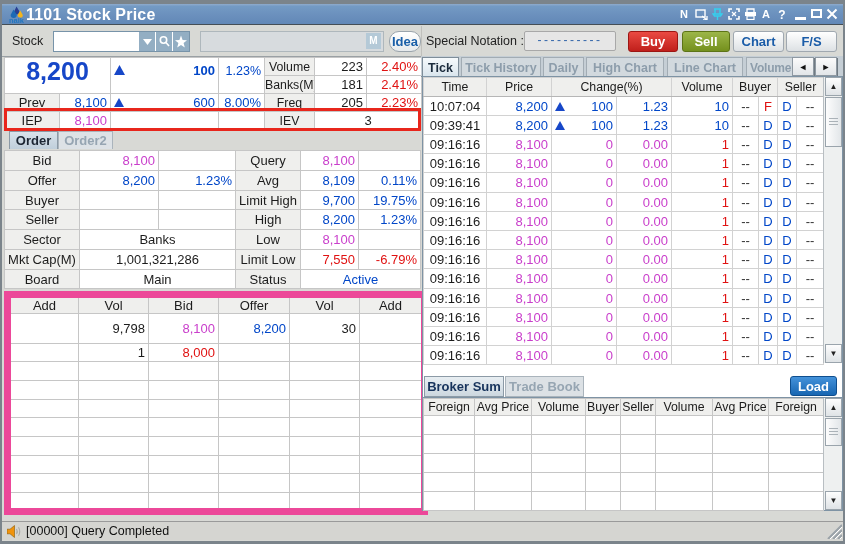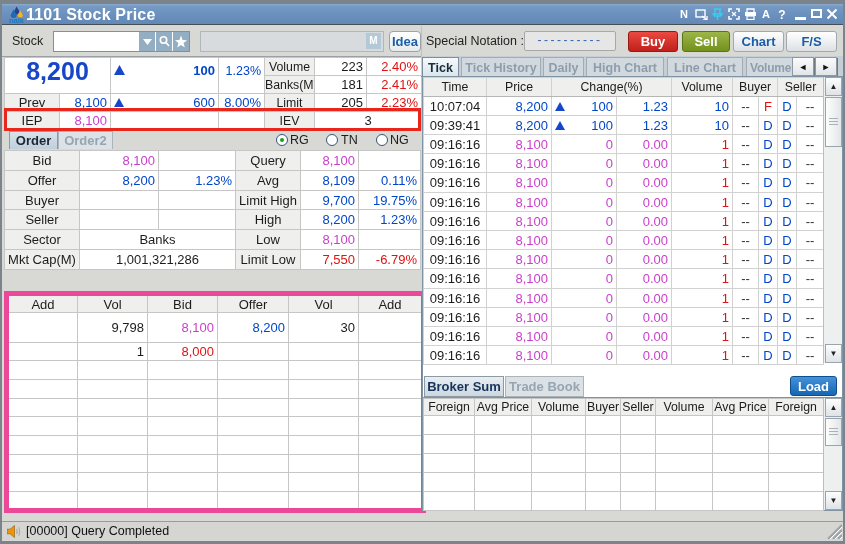--- a/index.html
+++ b/index.html
@@ -12,21 +12,21 @@
 .ttxt{position:absolute;left:24px;top:2px;font-size:16px;font-weight:bold;color:#fff;letter-spacing:.2px}
 .ticon{position:absolute;top:4px;height:13px;color:#fff;font-weight:bold;font-size:11px;text-align:center}
 
 .lbl{position:absolute;font-size:12.5px;color:#222}
 .combo{position:absolute;left:51px;top:5px;width:137px;height:21px;border:1px solid #7793a9;background:#fff;display:flex}
 .combo .inp{width:85px;background:#fff}
 .cbtn{width:17px;height:19px;background:#93aec3;border-left:1px solid #fff;text-align:center;overflow:hidden}
 .rofield{position:absolute;left:198px;top:5px;width:184px;height:21px;background:#d7dbde;border:1px solid #aeb7bc}
 .mbtn{position:absolute;right:2px;top:1px;width:15px;height:16px;background:#b4c9d7;color:#fff;font-weight:bold;font-size:10px;text-align:center;line-height:15px}
 .btn{position:absolute;top:5px;height:21px;border-radius:3px;text-align:center;font-weight:bold;font-size:13px;line-height:20px}
-.btn-idea{left:387px;top:5px;width:32px;height:21px;background:linear-gradient(#ffffff,#e7eaec);border:1px solid #9aa4ac;color:#1a5fa8;border-radius:4px}
+.btn-idea{left:387px;top:5px;width:32px;height:21px;background:linear-gradient(#ffffff,#e7eaec);border:1px solid #9aa4ac;color:#1a5fa8;border-radius:10px}
 .btn-buy{left:626px;width:50px;background:linear-gradient(#ea4a42,#c01f1b);border:1px solid #9c1613;color:#fff}
 .btn-sell{left:680px;width:48px;background:linear-gradient(#9cb648,#74901d);border:1px solid #5d7416;color:#fff}
 .btn-chart{left:731px;width:51px;background:linear-gradient(#ffffff,#dde1e4);border:1px solid #a0a8b0;color:#1a5ca8}
 .btn-fs{left:784px;width:51px;background:linear-gradient(#ffffff,#dde1e4);border:1px solid #a0a8b0;color:#1a5ca8}
 .dashes{position:absolute;left:522px;top:5px;width:92px;height:20px;background:#e6e6e6;border:1px solid #a8a8a8;border-radius:2px;color:#3366aa;text-align:center;line-height:17px;letter-spacing:2.5px}
 
 table{border-collapse:collapse;table-layout:fixed}
 td{border:1px solid #c6c6c6;font-size:13px;padding:0 3px;overflow:hidden;white-space:nowrap}
 td.h{background:#efefed;text-align:center;padding:0}
 td.h2{background:#efefed;text-align:center;padding:0;font-size:12.3px}
@@ -141,48 +141,38 @@
             <td class="w rt">181</td>
             <td class="w rt r">2.41%</td>
           </tr>
       <tr style="height:18px">
         <td class="h">Prev</td>
             <td class="w rt b">8,100</td>
         <td class="w"><svg width="10" height="9" viewBox="0 0 10 9" style="margin-top:1px">
                 <path d="M5 0 L10 9 H0 Z" fill="#1747c8"></path>
               </svg><span class="b rt" style="float:right">600</span></td>
         <td class="w rt b">8.00%</td>
-        <td class="h2">Limit</td>
+        <td class="h2">Freq</td>
             <td class="w rt">205</td>
             <td class="w rt r">2.23%</td>
       </tr>
       <tr style="height:18px">
         <td class="h">IEP</td>
             <td class="w rt m">8,100</td>
             <td class="w"></td>
             <td class="w"></td>
         <td class="h2">IEV</td>
             <td class="w ct" colspan="2">3</td>
       </tr>
     </tbody>
       </table>
     <div class="abs" style="left:0;top:51px;width:417px;height:23px;border:3px solid #e8261c"></div>
 
     <div class="abs" style="left:5px;top:74px;width:49px;height:18px;background:linear-gradient(#d8e2ea,#c0cfdb);border:1px solid #8c9aa6;border-bottom:none;text-align:center;font-weight:bold;font-size:13px;color:#1c2633;line-height:17px">Order</div>
     <div class="abs" style="left:54px;top:74px;width:55px;height:18px;background:#dde2e6;border:1px solid #aab4bc;border-bottom:none;text-align:center;font-weight:bold;font-size:13px;color:#96a5b2;line-height:17px">Order2</div>
-    <div class="abs" style="left:269px;top:76px;width:152px;height:14px">
-      <span class="rad" style="left:3px">
-          <span class="raddot"></span>
-        </span>
-        <span class="radlb" style="left:17px">RG</span>
-      <span class="rad" style="left:53px"></span>
-        <span class="radlb" style="left:68px">TN</span>
-      <span class="rad" style="left:103px"></span>
-        <span class="radlb" style="left:117px">NG</span>
-    </div>
 
     <table class="abs" style="left:0;top:93px;width:417px;border:1px solid #8a9aa6">
       <colgroup>
           <col style="width:75px">
           <col style="width:79px">
           <col style="width:77px">
           <col style="width:65px">
           <col style="width:58px">
           <col style="width:62px">
         </colgroup>
@@ -226,24 +216,30 @@
             <td class="w rt m">8,100</td>
             <td class="w"></td>
           </tr>
       <tr style="height:20px">
             <td class="h">Mkt Cap(M)</td>
             <td class="w ct" colspan="2">1,001,321,286</td>
             <td class="h">Limit Low</td>
             <td class="w rt r">7,550</td>
             <td class="w rt r">-6.79%</td>
           </tr>
+      <tr style="height:19px">
+            <td class="h">Board</td>
+            <td class="w ct" colspan="2">Main</td>
+            <td class="h">Status</td>
+            <td class="w ct b" colspan="2">Active</td>
+          </tr>
     </tbody>
       </table>
 
-    <table class="abs" style="left:0;top:234px;width:417px;border:5px solid #ec4899">
+    <table class="abs" style="left:0;top:234px;width:417px;border:7px solid #ec4899">
       <colgroup>
           <col style="width:71px">
           <col style="width:70px">
           <col style="width:70px">
           <col style="width:71px">
           <col style="width:70px">
           <col style="width:65px">
         </colgroup>
       <tbody>
           <tr style="height:19px">

